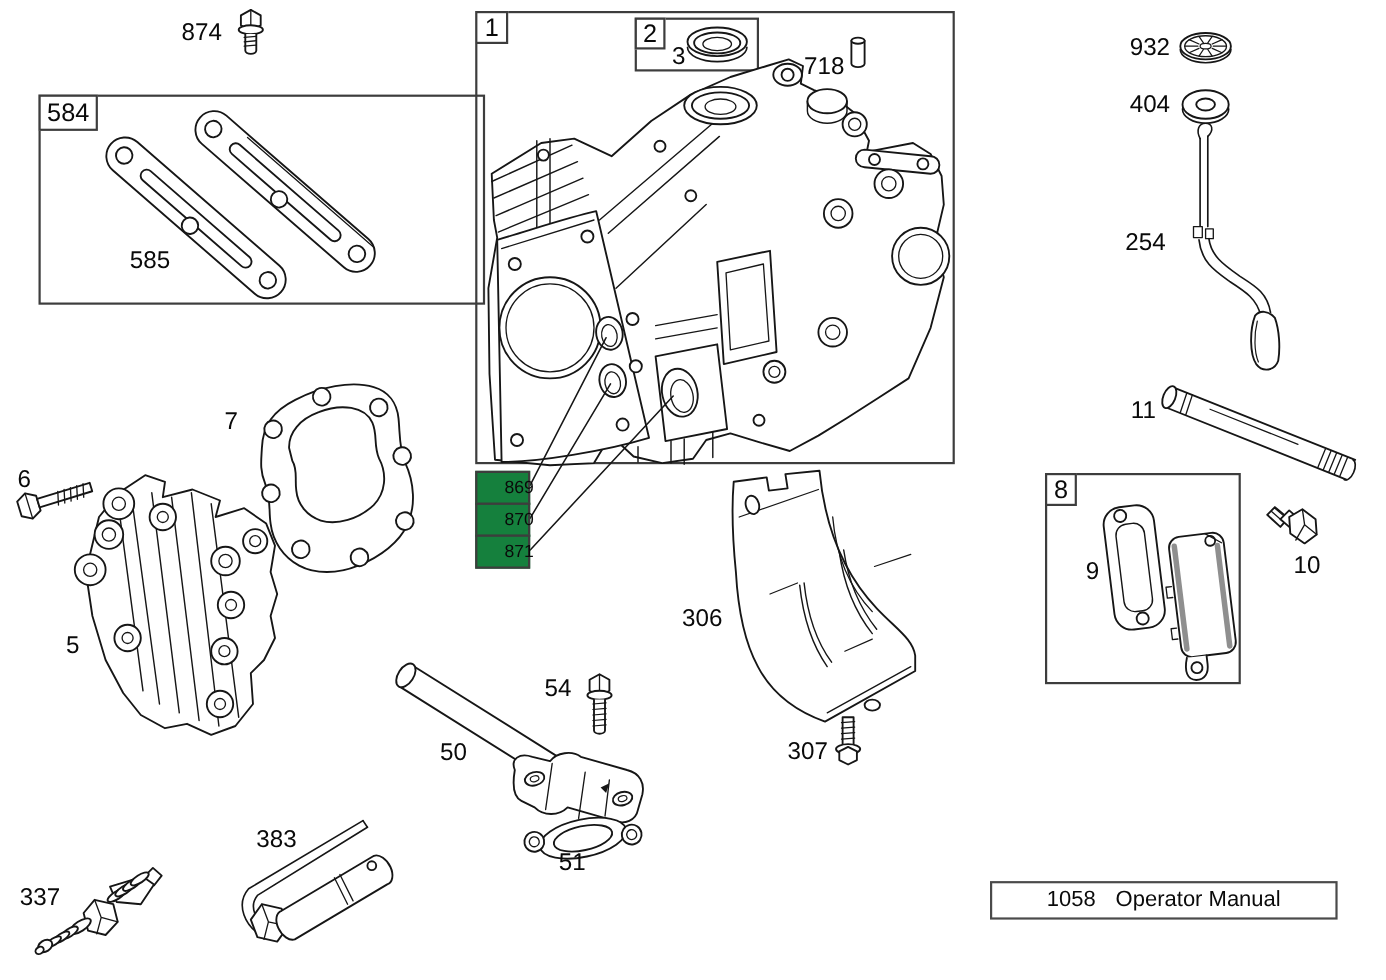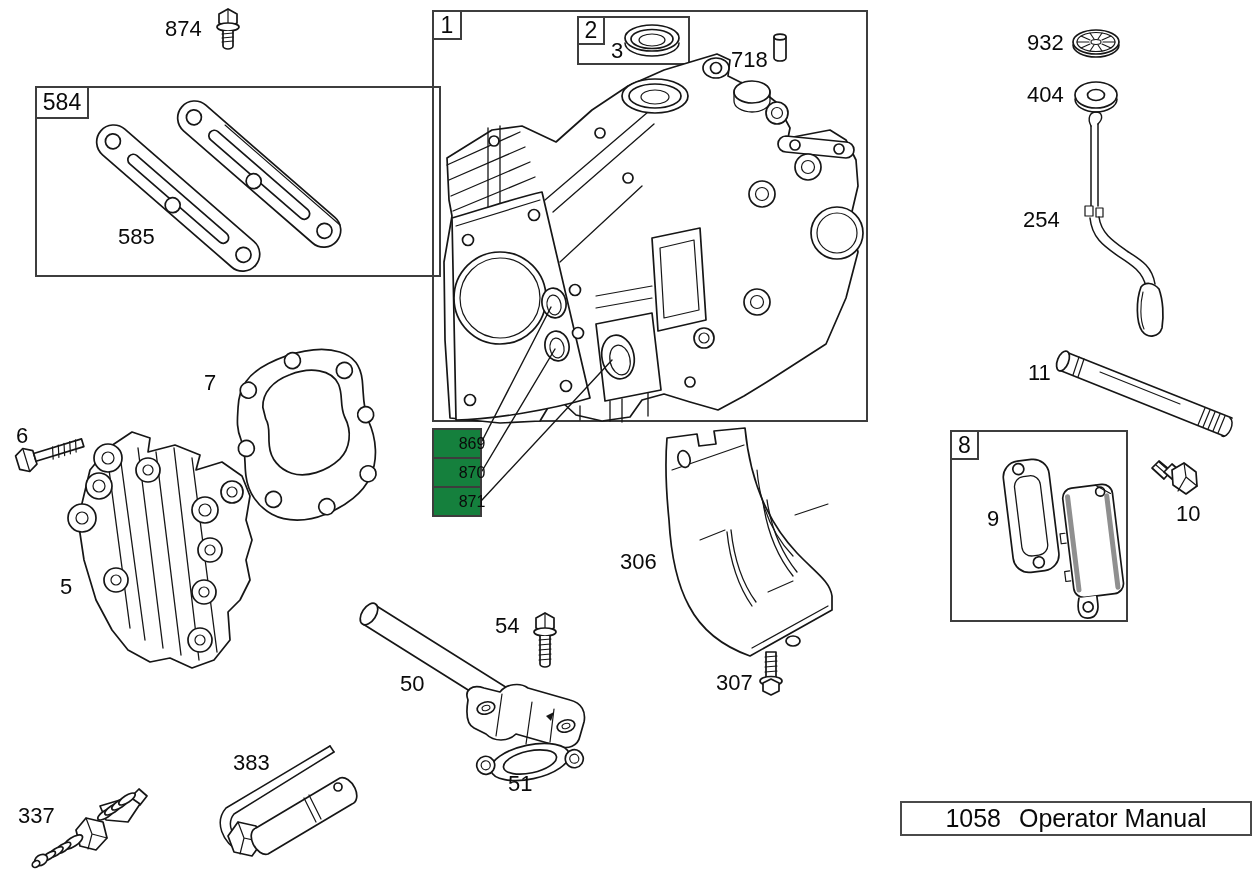--- a/index.html
+++ b/index.html
@@ -15,23 +15,23 @@
     font-size:23px;z-index:3;box-sizing:border-box;
   }
   .ref-label{position:absolute;font-size:22px;z-index:4;white-space:nowrap;}
   .stack{position:absolute;left:432px;top:428px;z-index:4;}
   .stack .cell{
     width:50px;height:31px;border:2px solid #3d3d3d;background:#15803d;box-sizing:border-box;
     display:flex;align-items:center;justify-content:center;font-size:16px;margin-top:-2px;padding-left:30px;
   }
   .stack .cell:first-child{margin-top:0;}
   .manual-box{
-    position:absolute;left:900px;top:801px;width:352px;height:35px;border:2px solid #4a4a4a;
+    position:absolute;left:900px;top:801px;width:316px;height:35px;border:2px solid #4a4a4a;
     background:#fff;display:flex;align-items:center;justify-content:center;gap:18px;
-    font-size:25px;z-index:4;box-sizing:border-box;
+    font-size:20px;z-index:4;box-sizing:border-box;
   }
   .caption{
     position:absolute;left:350px;top:857px;width:560px;text-align:center;
     font-size:22px;z-index:4;
   }
 </style>
 </head>
 <body>
 
 <div class="page">

